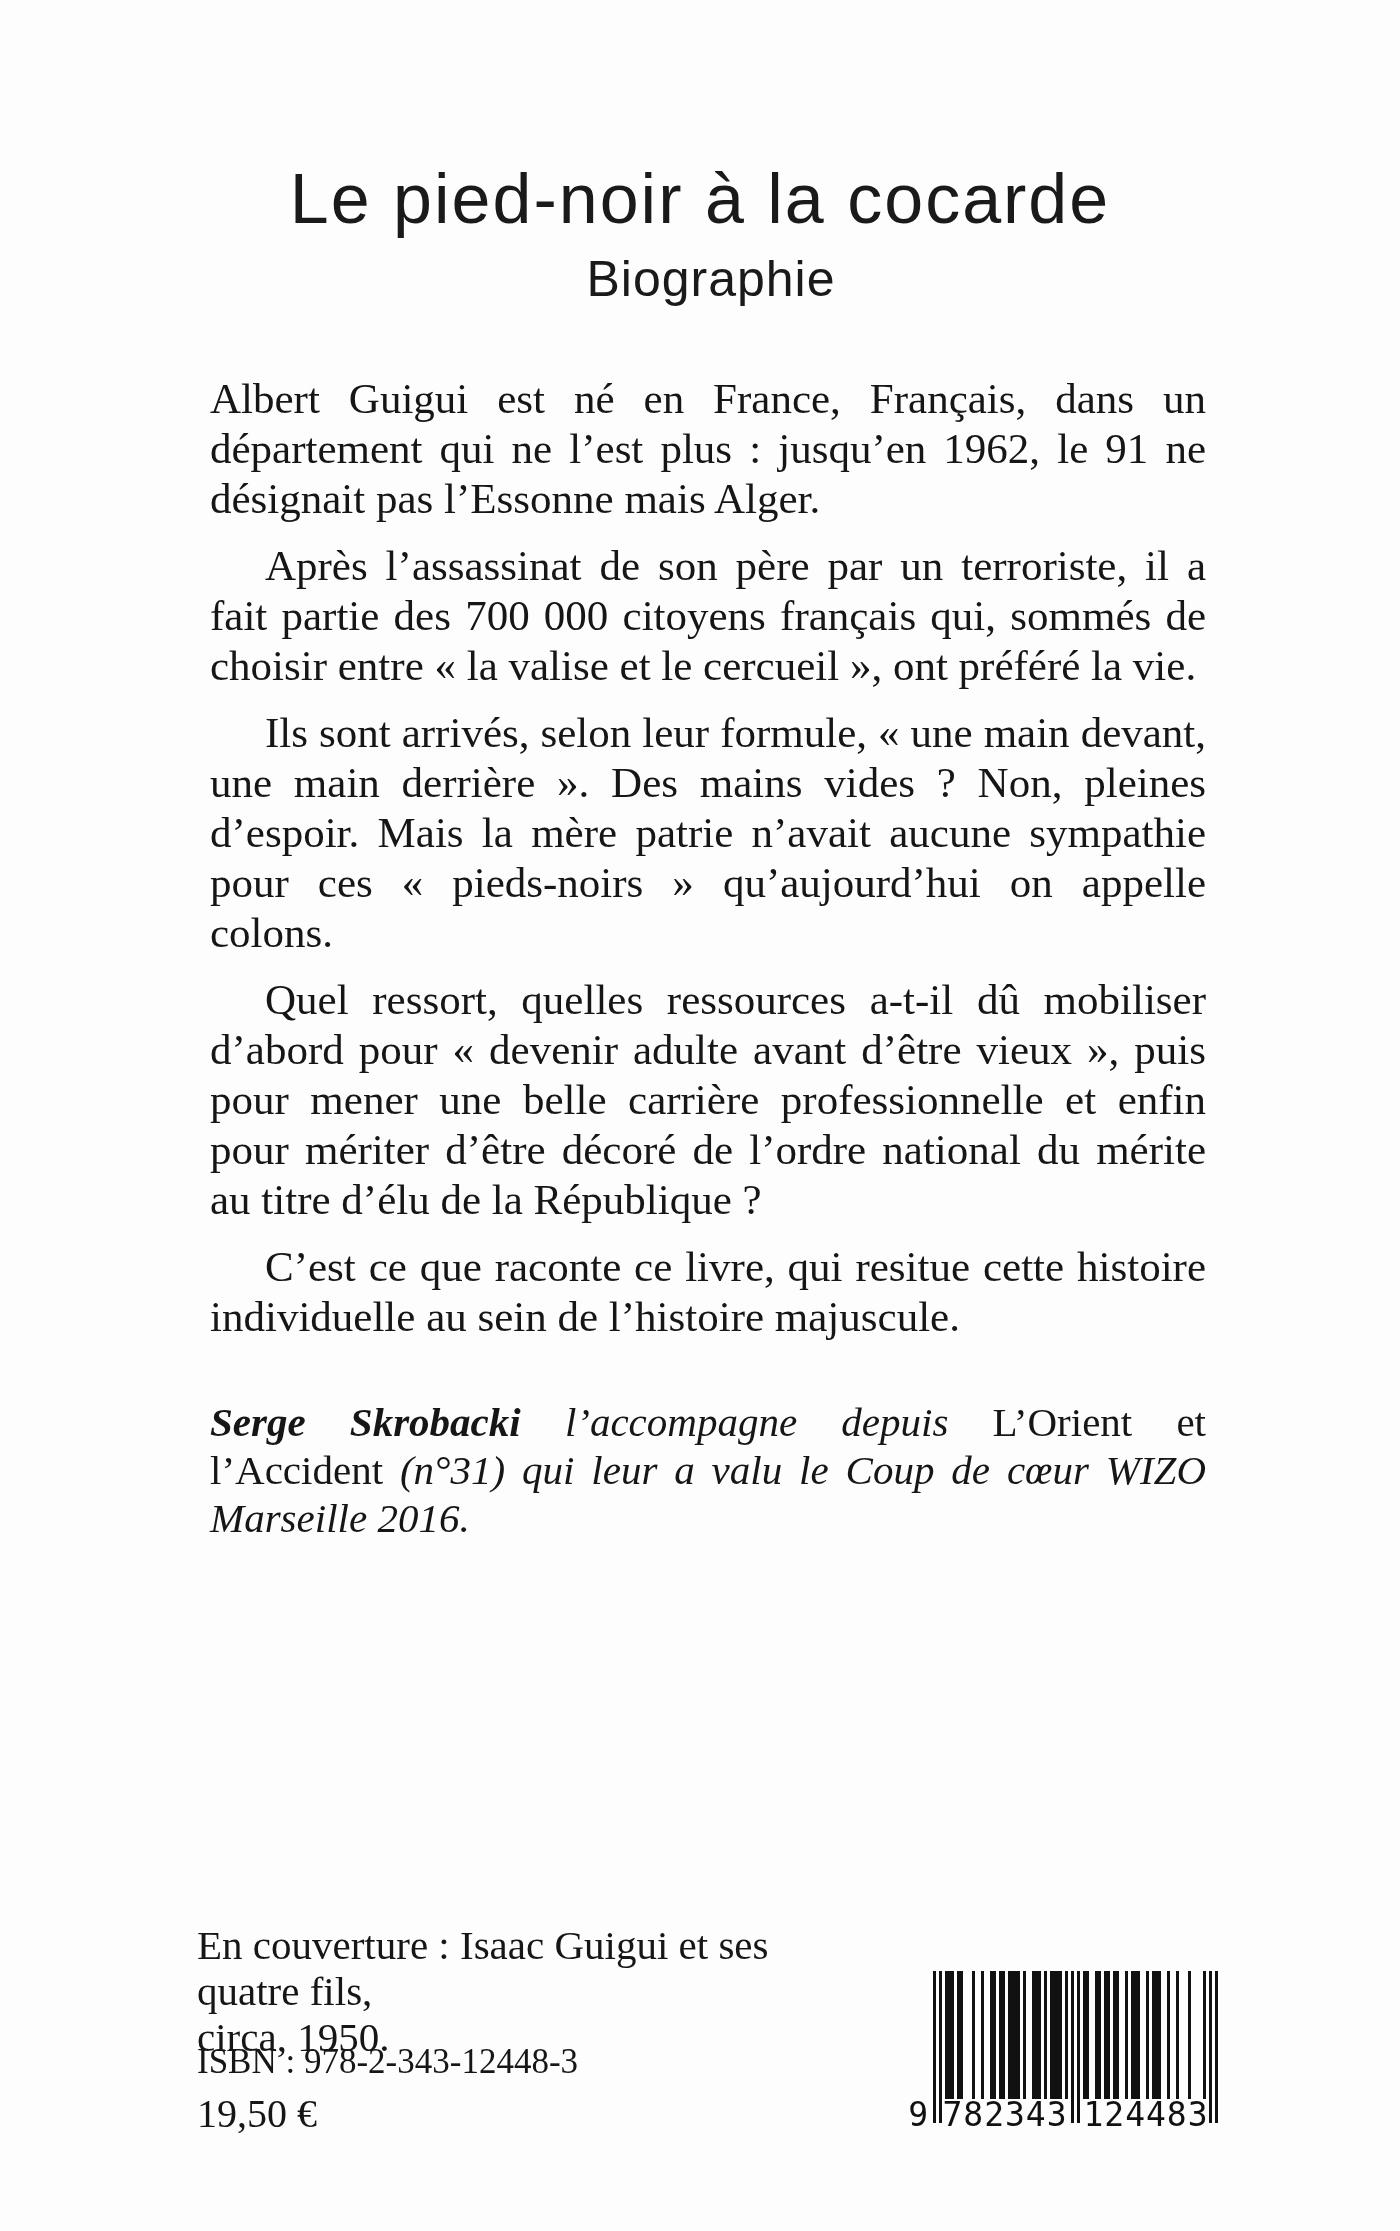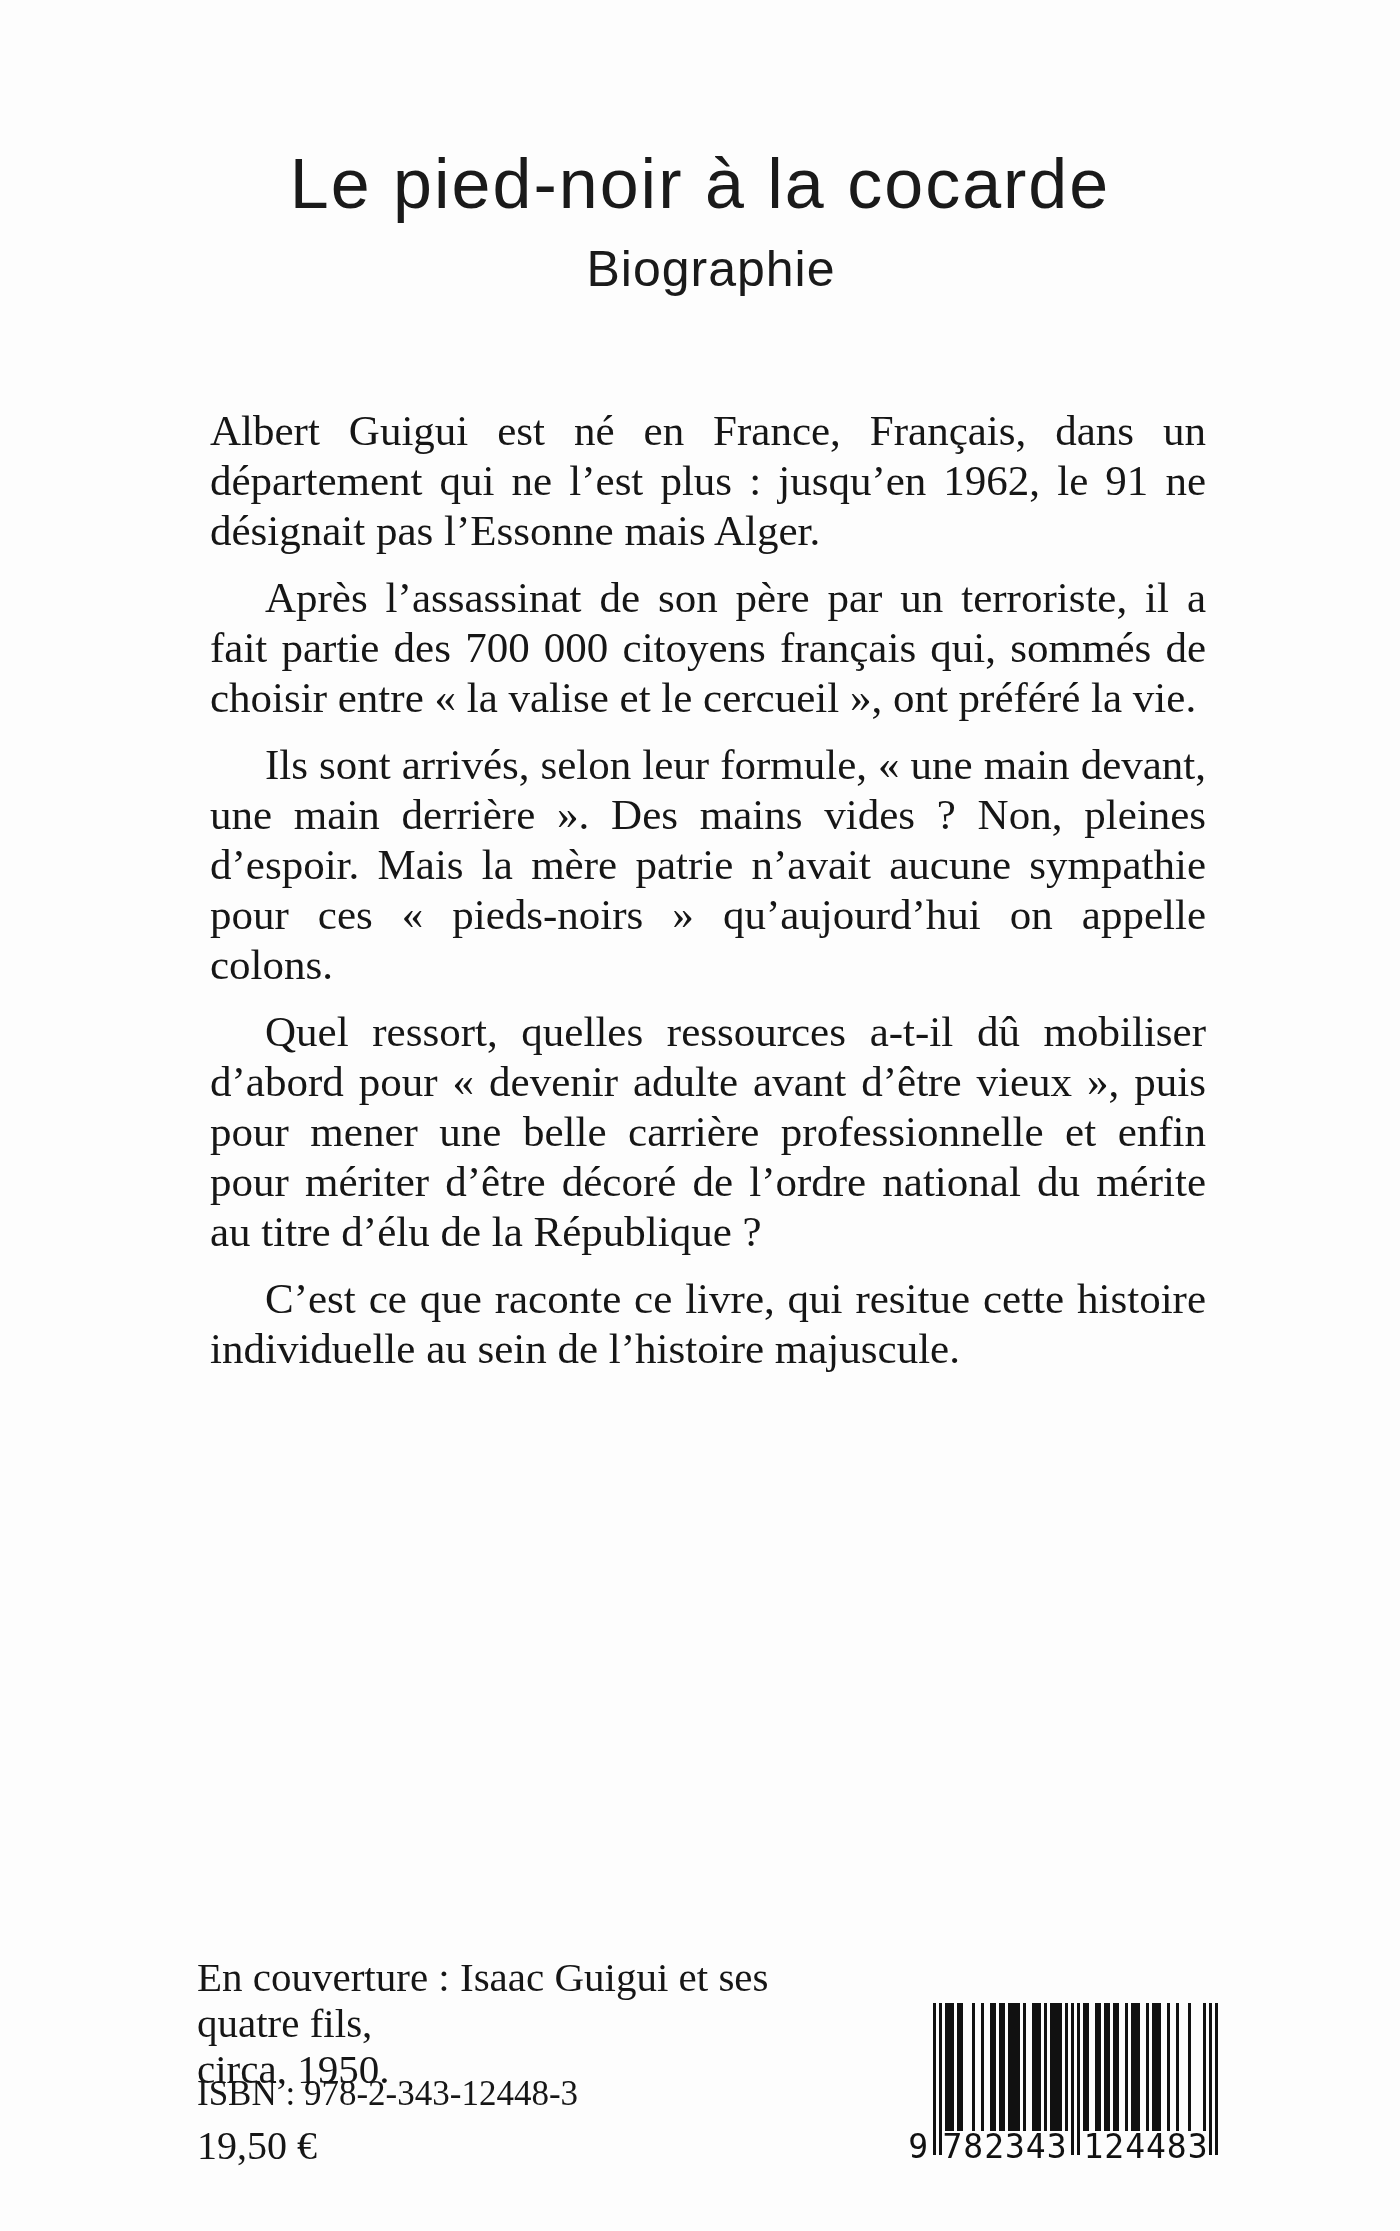--- a/index.html
+++ b/index.html
@@ -2,21 +2,21 @@
 <html lang="fr"><head>
 <meta charset="utf-8">
 <style>
   html,body{margin:0;padding:0;}
   body{
     width:1400px;height:2231px;position:relative;
     background:#fdfdfd;color:#161616;
     font-family:"Liberation Serif",serif;
     overflow:hidden;
   }
-  .abs{position:absolute;margin-top:32px;}
+  .abs{position:absolute;}
 
   .book-title{
     top:112px;left:0;width:1400px;text-align:center;
     font-family:"Liberation Sans",sans-serif;
     font-weight:100;font-size:70px;letter-spacing:2px;color:#1a1a1a;
   }
   .book-subtitle{
     top:208px;left:0;width:1400px;text-align:center;
     font-family:"Liberation Sans",sans-serif;
     font-weight:100;font-size:50px;letter-spacing:1px;color:#1a1a1a;padding-left:11px;
@@ -64,20 +64,21 @@
 
 <section class="abs synopsis">
   <p>Albert Guigui est né en France, Français, dans un département qui ne l’est plus : jusqu’en 1962, le 91 ne désignait pas l’Essonne mais Alger.</p>
   <p>Après l’assassinat de son père par un terroriste, il a fait partie des 700 000 citoyens français qui, sommés de choisir entre « la valise et le cercueil », ont préféré la vie.</p>
   <p>Ils sont arrivés, selon leur formule, « une main devant, une main derrière ». Des mains vides ? Non, pleines d’espoir. Mais la mère patrie n’avait aucune sympathie pour ces « pieds-noirs » qu’aujourd’hui on appelle colons.</p>
   <p>Quel ressort, quelles ressources a-t-il dû mobiliser d’abord pour « devenir adulte avant d’être vieux », puis pour mener une belle carrière professionnelle et enfin pour mériter d’être décoré de l’ordre national du mérite au titre d’élu de la République ?</p>
   <p>C’est ce que raconte ce livre, qui resitue cette histoire individuelle au sein de l’histoire majuscule.</p>
 </section>
 
 <section class="abs author-notes">
+  <p><span class="b">Serge Skrobacki</span><span> l’accompagne depuis </span><span class="rm">L’Orient et l’Accident</span><span> (n°31) qui leur a valu le Coup de cœur WIZO Marseille 2016.</span><sup></sup><span></span></p>
 </section>
 
 <div class="abs cover-credit">
   <div>En couverture : Isaac Guigui et ses quatre fils,</div>
   <div>circa, 1950.</div>
 </div>
 
 <div class="abs isbn">ISBN : 978-2-343-12448-3</div>
 <div class="abs price">19,50 €</div>
 

